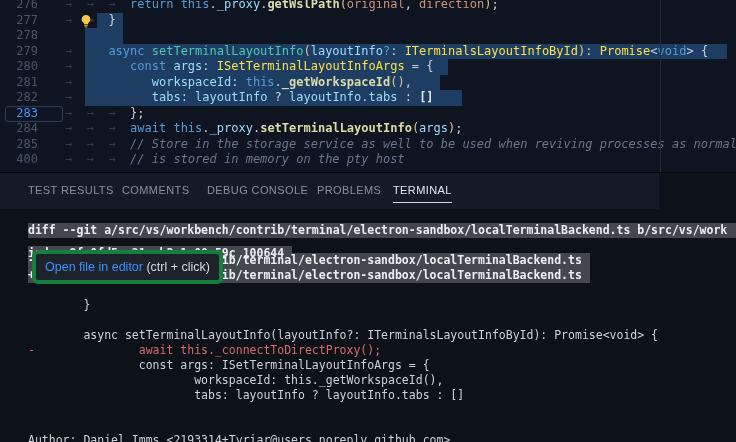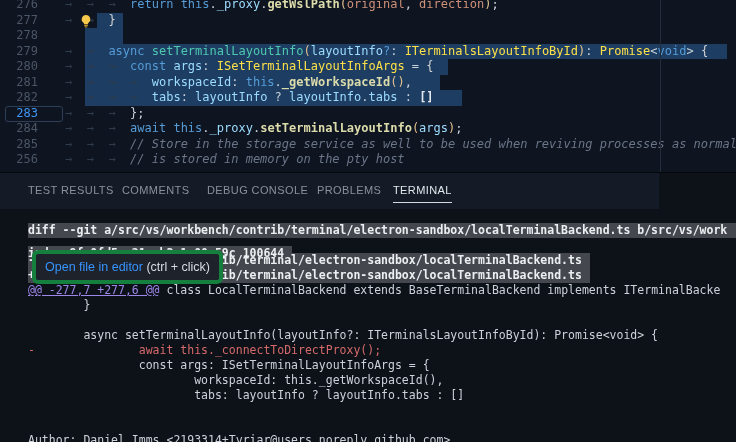--- a/index.html
+++ b/index.html
@@ -90,40 +90,39 @@
       </div>
       <div class="code-line" style="top: 121px;">
         <span class="lnum">284</span>
         <div class="ltext"><span class="tabws">→</span><span class="tabws">→</span><span class="tabws">→</span><span class="kw">await </span><span class="kw">this</span><span class="pn">.</span><span class="var">_proxy</span><span class="pn">.</span><span class="fn">setTerminalLayoutInfo</span><span class="br">(</span><span class="var">args</span><span class="br">)</span><span class="pn">;</span></div>
       </div>
       <div class="code-line" style="top: 136.5px;">
         <span class="lnum">285</span>
         <div class="ltext"><span class="tabws">→</span><span class="tabws">→</span><span class="tabws">→</span><span class="cm">// Store in the storage service as well to be used when reviving processes as normal</span></div>
       </div>
       <div class="code-line" style="top: 152px;">
-        <span class="lnum">256</span>
+        <span class="lnum">400</span>
         <div class="ltext"><span class="tabws">→</span><span class="tabws">→</span><span class="tabws">→</span><span class="cm">// is stored in memory on the pty host</span></div>
       </div>
     </div>
   <div class="ruler"></div>
 
   <div class="panel">
     <div class="tabbar" id="tabbar">
         <span class="tab" style="left: 28px;">TEST RESULTS</span>
         <span class="tab" style="left: 122px;">COMMENTS</span>
         <span class="tab" style="left: 207px;">DEBUG CONSOLE</span>
         <span class="tab" style="left: 317px;">PROBLEMS</span>
         <span class="tab active" style="left: 393px;">TERMINAL</span>
       </div>
     <div id="terminal"></div>
     <div class="tline" style="top: 50px;"><div class="tsel" style="left: 0px; width: 708px;"></div><span class="tbold">diff --git a/src/vs/workbench/contrib/terminal/electron-sandbox/localTerminalBackend.ts b/src/vs/work</span></div>
       <div class="tline" style="top: 73px;"><div class="tsel" style="left: 0px; width: 264px;"></div><span class="tbold">index 9fe0fd5aa21..b3c1e00e59c 100644</span></div>
       <div class="tline" style="top: 80px;"><div class="tsel" style="left: 0px; width: 562px;"></div><span class="tbold">--- a/src/vs/workbench/contrib/terminal/electron-sandbox/localTerminalBackend.ts</span></div>
       <div class="tline" style="top: 95px;"><div class="tsel" style="left: 0px; width: 562px;"></div><span class="tbold">+++ b/src/vs/workbench/contrib/terminal/electron-sandbox/localTerminalBackend.ts</span></div>
-      <div class="tline" style="top: 110px;"><span class="tlink">@@ -277,7 +277,6 @@</span><span class="t"> class LocalTerminalBackend extends BaseTerminalBackend implements ITerminalBacke</span></div>
       <div class="tline" style="top: 125px;"><span class="t">        }</span></div>
       <div class="tline" style="top: 155px;"><span class="t">        async setTerminalLayoutInfo(layoutInfo?: ITerminalsLayoutInfoById): Promise&lt;void&gt; {</span></div>
       <div class="tline" style="top: 170px;"><span class="tred">-               await this._connectToDirectProxy();</span></div>
       <div class="tline" style="top: 185px;"><span class="t">                const args: ISetTerminalLayoutInfoArgs = {</span></div>
       <div class="tline" style="top: 200px;"><span class="t">                        workspaceId: this._getWorkspaceId(),</span></div>
       <div class="tline" style="top: 215px;"><span class="t">                        tabs: layoutInfo ? layoutInfo.tabs : []</span></div>
       <div class="tline" style="top: 260px;"><span class="t">Author: Daniel Imms &lt;2193314+Tyriar@users.noreply.github.com&gt;</span></div>
       <div class="tooltip">
       <span class="link">Open file in editor</span><span class="hint"> (ctrl + click)</span>
     </div>

